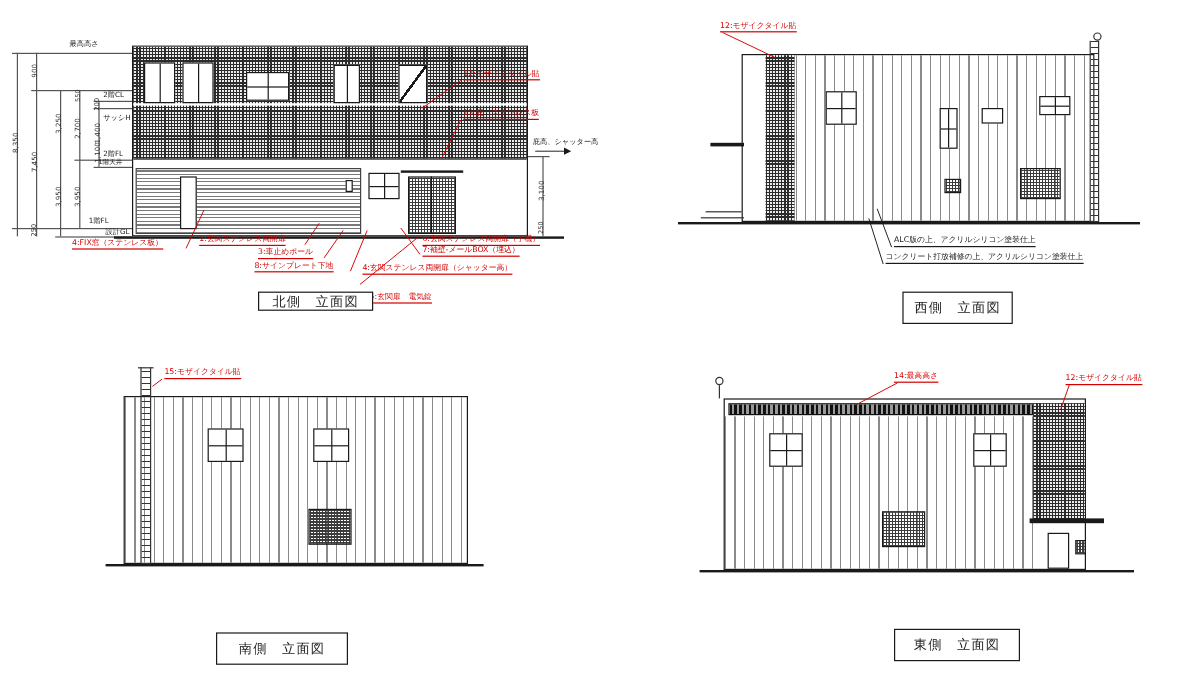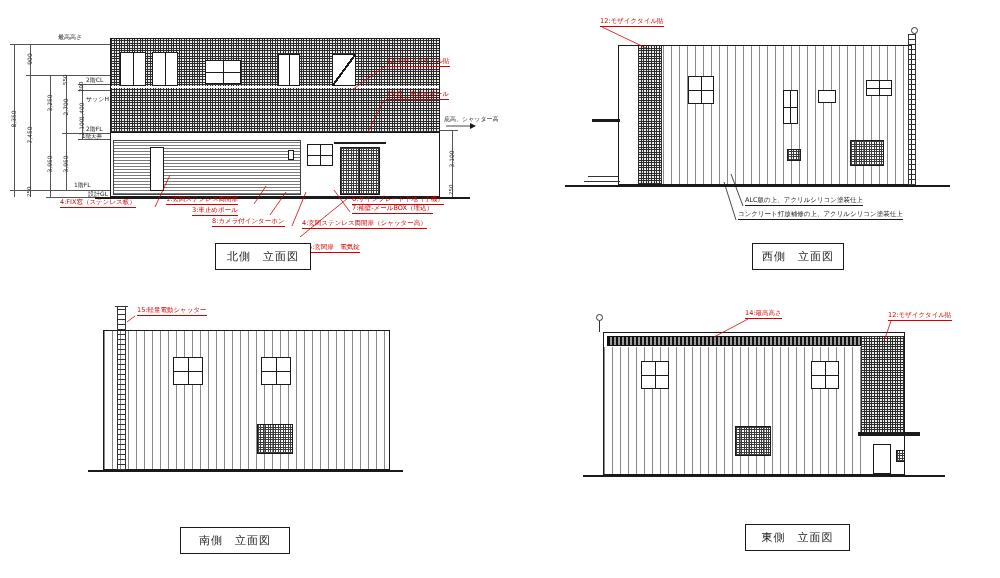--- a/index.html
+++ b/index.html
@@ -104,31 +104,31 @@
   <div class="thick" style="left:359px;top:147px;width:1px;height:48px;"></div>
   <div class="ground" style="left:95px;top:197px;width:375px;"></div>
 
   <div class="vline" style="left:452px;top:130px;height:67px;"></div>
   <div class="hline" style="left:440px;top:130px;width:18px;"></div>
   <div class="dim vdim" style="left:437px;top:156px;">3,100</div>
   <div class="dim vdim" style="left:437px;top:187px;font-size:5.5px;">250</div>
   <div class="lvl" style="left:444px;top:116px;">庇高、シャッター高</div>
 
   <div class="lbl red" style="left:386px;top:58px;">12:モザイクタイル貼</div>
-  <div class="lbl red" style="left:386px;top:91px;">13:庇　車止めポール</div>
+  <div class="lbl red" style="left:386px;top:91px;">13:庇　ステンレス板</div>
   <div class="lbl red" style="left:60px;top:199px;">4:FIX窓（ステンレス板）</div>
   <div class="lbl red" style="left:166px;top:196px;">1:玄関ステンレス両開扉</div>
-  <div class="lbl red" style="left:192px;top:207px;">3:車止めポール</div>
-  <div class="lbl red" style="left:212px;top:218px;">8:カメラ付インターホン</div>
-  <div class="lbl red" style="left:352px;top:196px;">6:サインプレート下地（子機）</div>
+  <div class="lbl red" style="left:215px;top:207px;">3:車止めポール</div>
+  <div class="lbl red" style="left:212px;top:218px;">8:サインプレート下地</div>
+  <div class="lbl red" style="left:352px;top:196px;">6:玄関ステンレス両開扉（子機）</div>
   <div class="lbl red" style="left:352px;top:205px;">7:袖壁-メールBOX（埋込）</div>
   <div class="lbl red" style="left:302px;top:220px;">4:玄関ステンレス両開扉（シャッター高）</div>
   <div class="lbl red" style="left:308px;top:244px;">5:玄関扉　電気錠</div>
 
-  <div class="titlebox" style="left:215px;top:243px;width:96px;height:27px;">
+  <div class="titlebox" style="left:215px;top:243px;width:96px;height:16px;">
     <span>北側　立面図</span>
   </div>
 </div>
 
 <div>
   <div class="bld" style="left:618px;top:45px;width:294px;height:140px;"></div>
   <div class="mosaic" style="left:638px;top:46px;width:24px;height:138px;"></div>
   <div class="siding" style="left:663px;top:46px;width:248px;height:138px;"></div>
 
   <div class="win win-cross" style="left:688px;top:76px;width:26px;height:28px;"></div>
@@ -162,21 +162,21 @@
 
   <div class="ladder" style="left:117px;top:306px;width:9px;height:164px;"></div>
   <div class="hline" style="left:115px;top:306px;width:13px;background:#333;"></div>
 
   <div class="win win-cross" style="left:173px;top:357px;width:30px;height:28px;"></div>
   <div class="win win-cross" style="left:261px;top:357px;width:30px;height:28px;"></div>
   <div class="hatchbox" style="left:257px;top:424px;width:36px;height:30px;"></div>
 
   <div class="ground" style="left:88px;top:470px;width:315px;"></div>
 
-  <div class="lbl red" style="left:137px;top:307px;">15:軽量電動シャッター</div>
+  <div class="lbl red" style="left:137px;top:307px;">15:モザイクタイル貼</div>
 
   <div class="titlebox" style="left:180px;top:527px;width:110px;height:27px;">
     <span>南側　立面図</span>
   </div>
 </div>
 
 <div>
   <div class="bld" style="left:603px;top:332px;width:302px;height:143px;"></div>
   <div class="roofband" style="left:607px;top:336px;width:256px;height:10px;"></div>
   <div class="mosaic" style="left:861px;top:336px;width:43px;height:97px;"></div>

